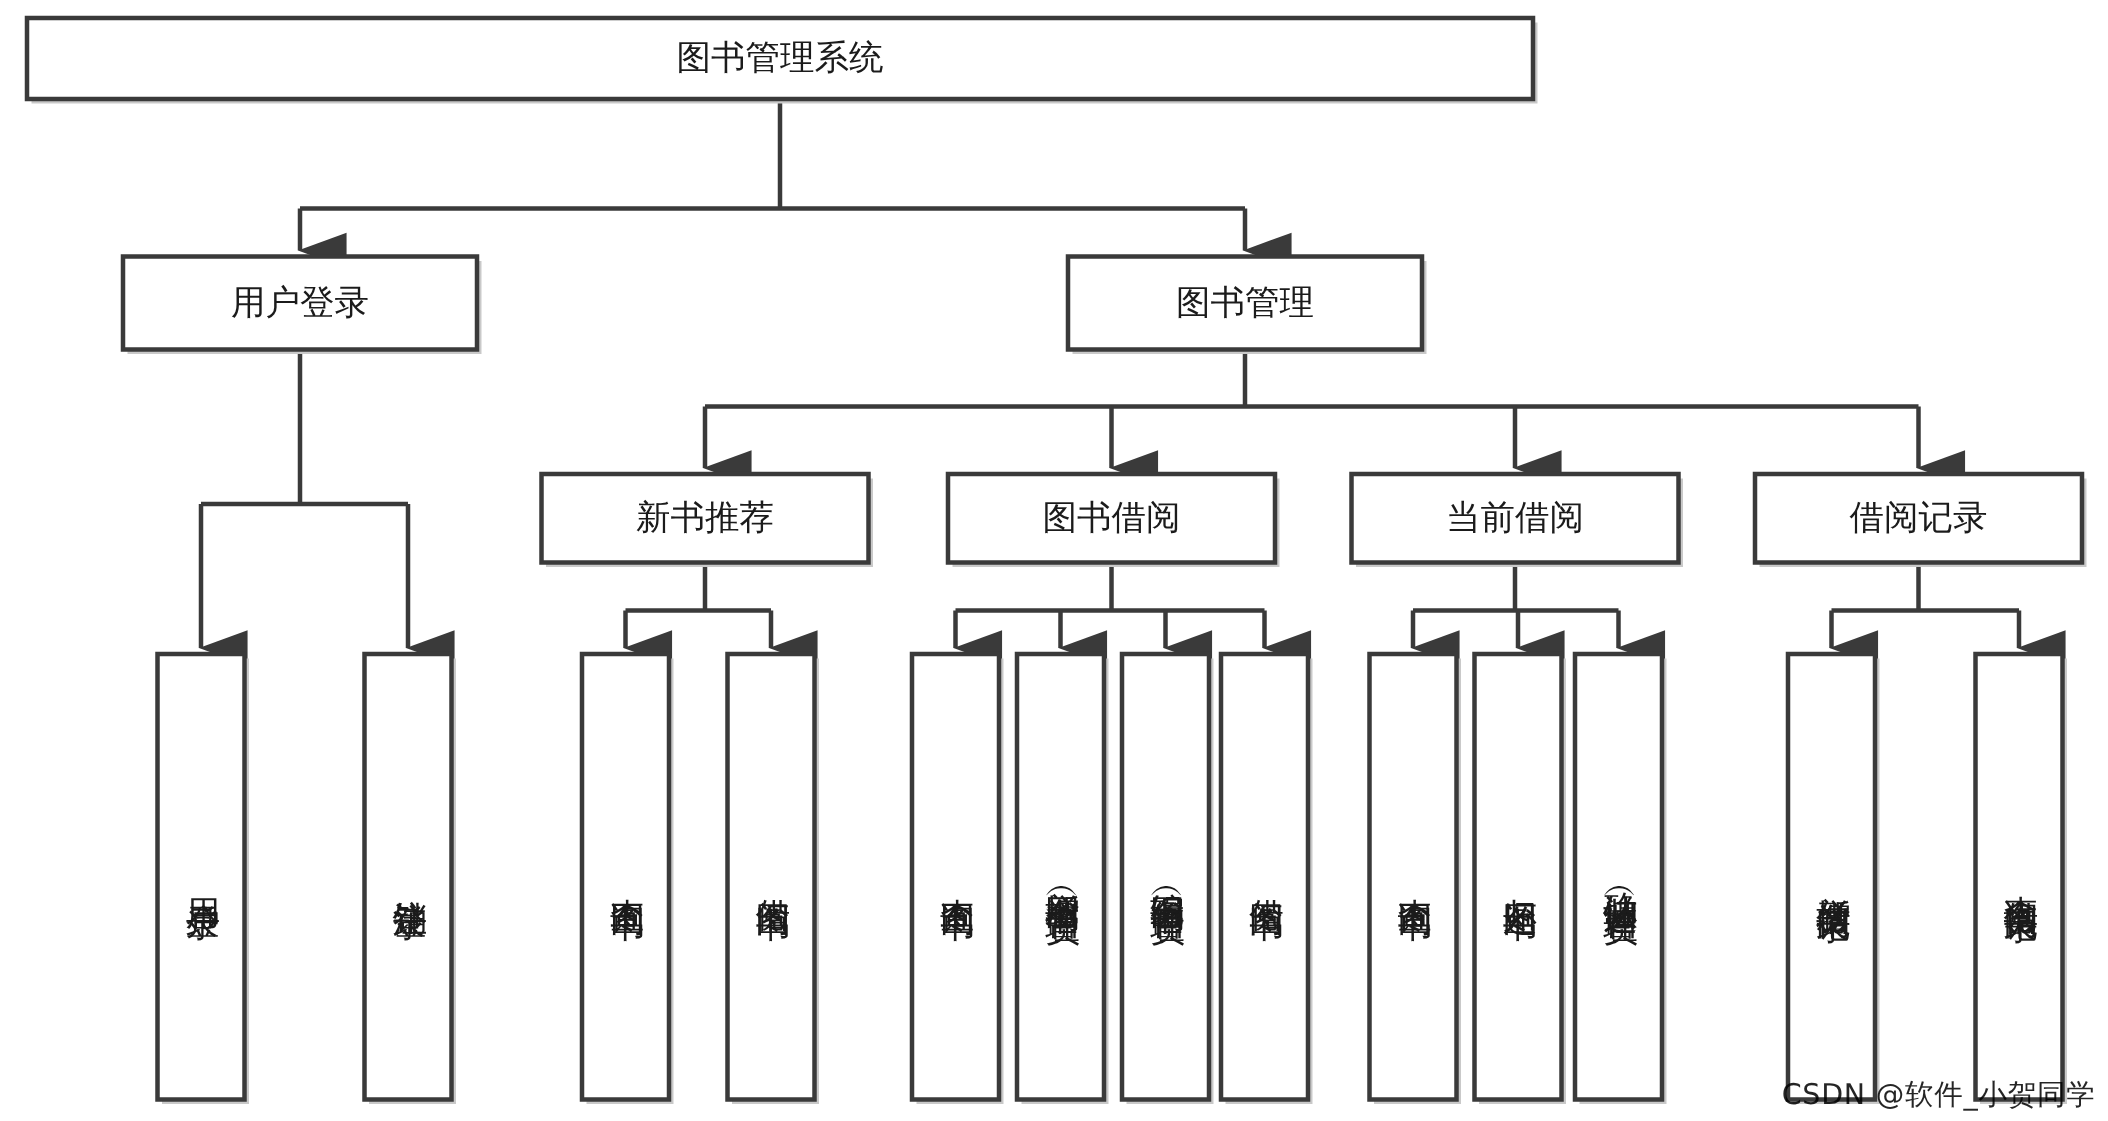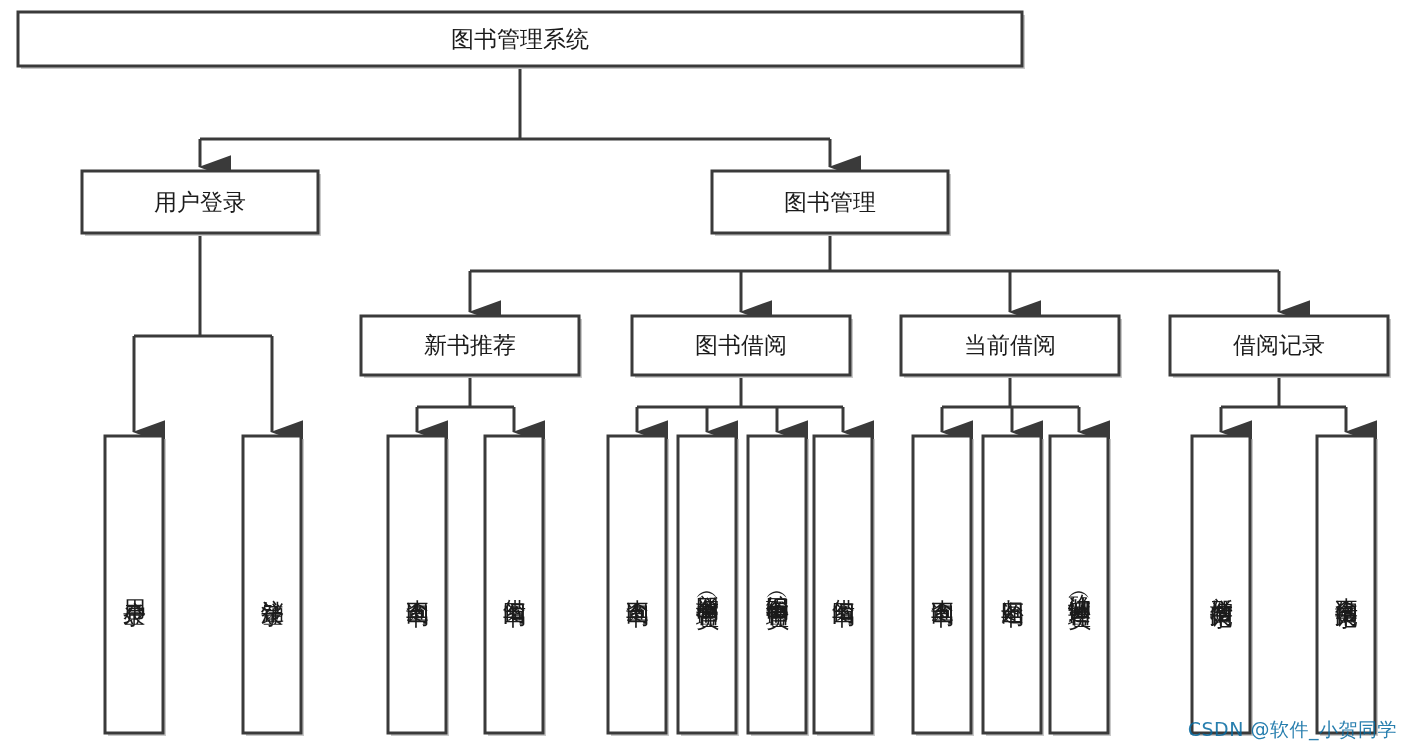--- a/index.html
+++ b/index.html
@@ -69,21 +69,21 @@
     text-align: center;
     white-space: pre;
     pointer-events: none;
   }
   .watermark {
     position: absolute;
     right: 8px;
     bottom: 4px;
     font-family: "DejaVu Sans", "Liberation Sans", sans-serif;
     font-size: 19px;
-    color: #0369a1;
+    color: #000000;
     opacity: 0.85;
     letter-spacing: 0.5px;
     white-space: nowrap;
   }
 </style>
 </head>
 <body>
 
 <div id="diagram-root">
 

